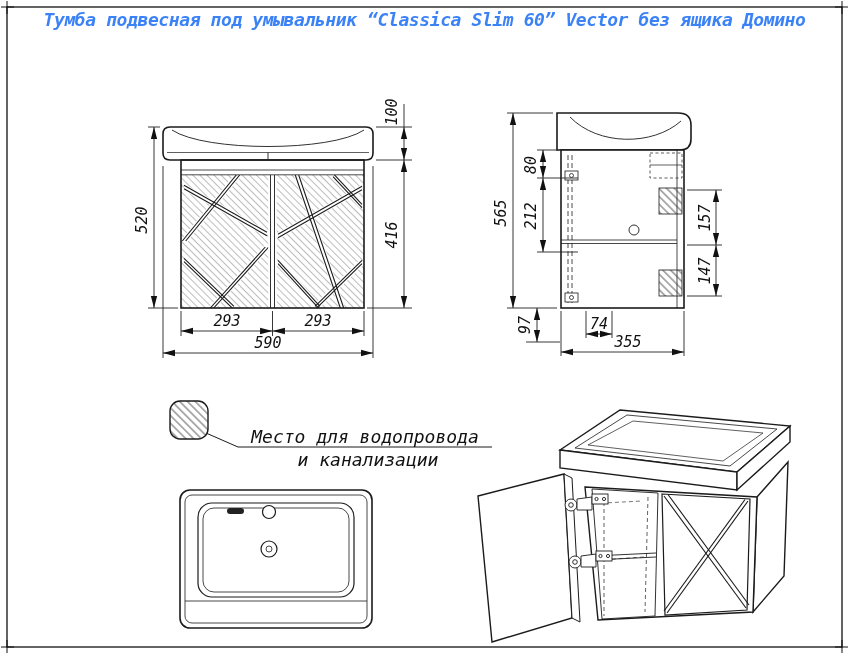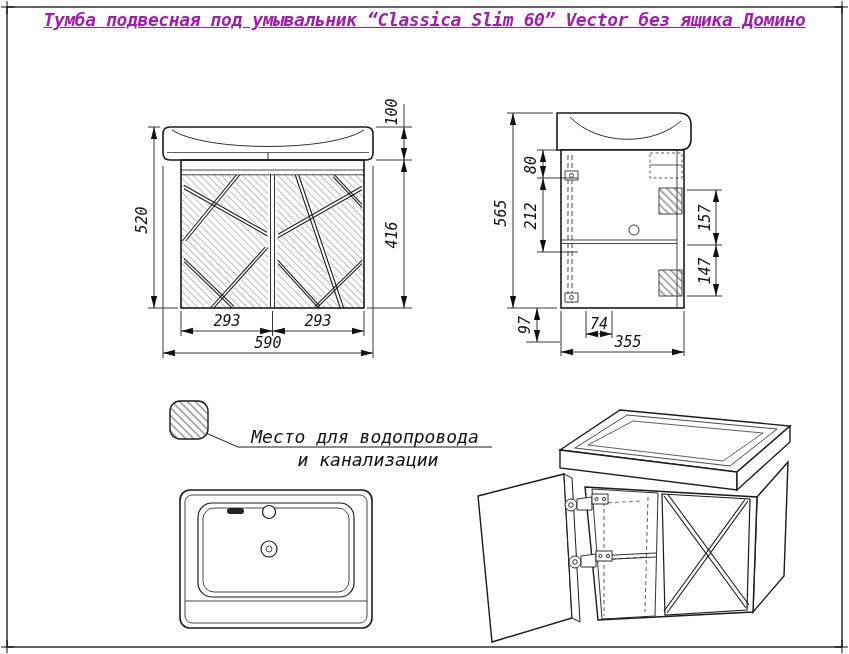--- a/index.html
+++ b/index.html
@@ -3,22 +3,22 @@
 <meta charset="utf-8">
 <style>
   html,body{margin:0;padding:0;background:#e8e8e8;}
   .sheet{
     position:relative;width:849px;height:654px;background:#fff;
     font-family:"DejaVu Sans Mono",monospace;overflow:hidden;
   }
   .sheet svg{position:absolute;left:0;top:0;}
   .title{
     position:absolute;top:9px;left:0;width:100%;text-align:center;
-    font:italic 600 18px/1.2 "DejaVu Sans Mono",monospace;color:#a21caf;
-    letter-spacing:-0.4px;white-space:nowrap;text-decoration:underline;
+    font:italic 600 18px/1.2 "DejaVu Sans Mono",monospace;color:#3b82f6;
+    letter-spacing:-0.4px;white-space:nowrap;
   }
   .dim{font:italic 15px "DejaVu Sans Mono",monospace;fill:#111;}
   .cap{font:italic 18px "DejaVu Sans Mono",monospace;fill:#111;}
 </style>
 </head>
 <body>
 
 <div class="sheet">
 
   <div class="title">Тумба подвесная под умывальник “Classica Slim 60” Vector без ящика Домино</div>

